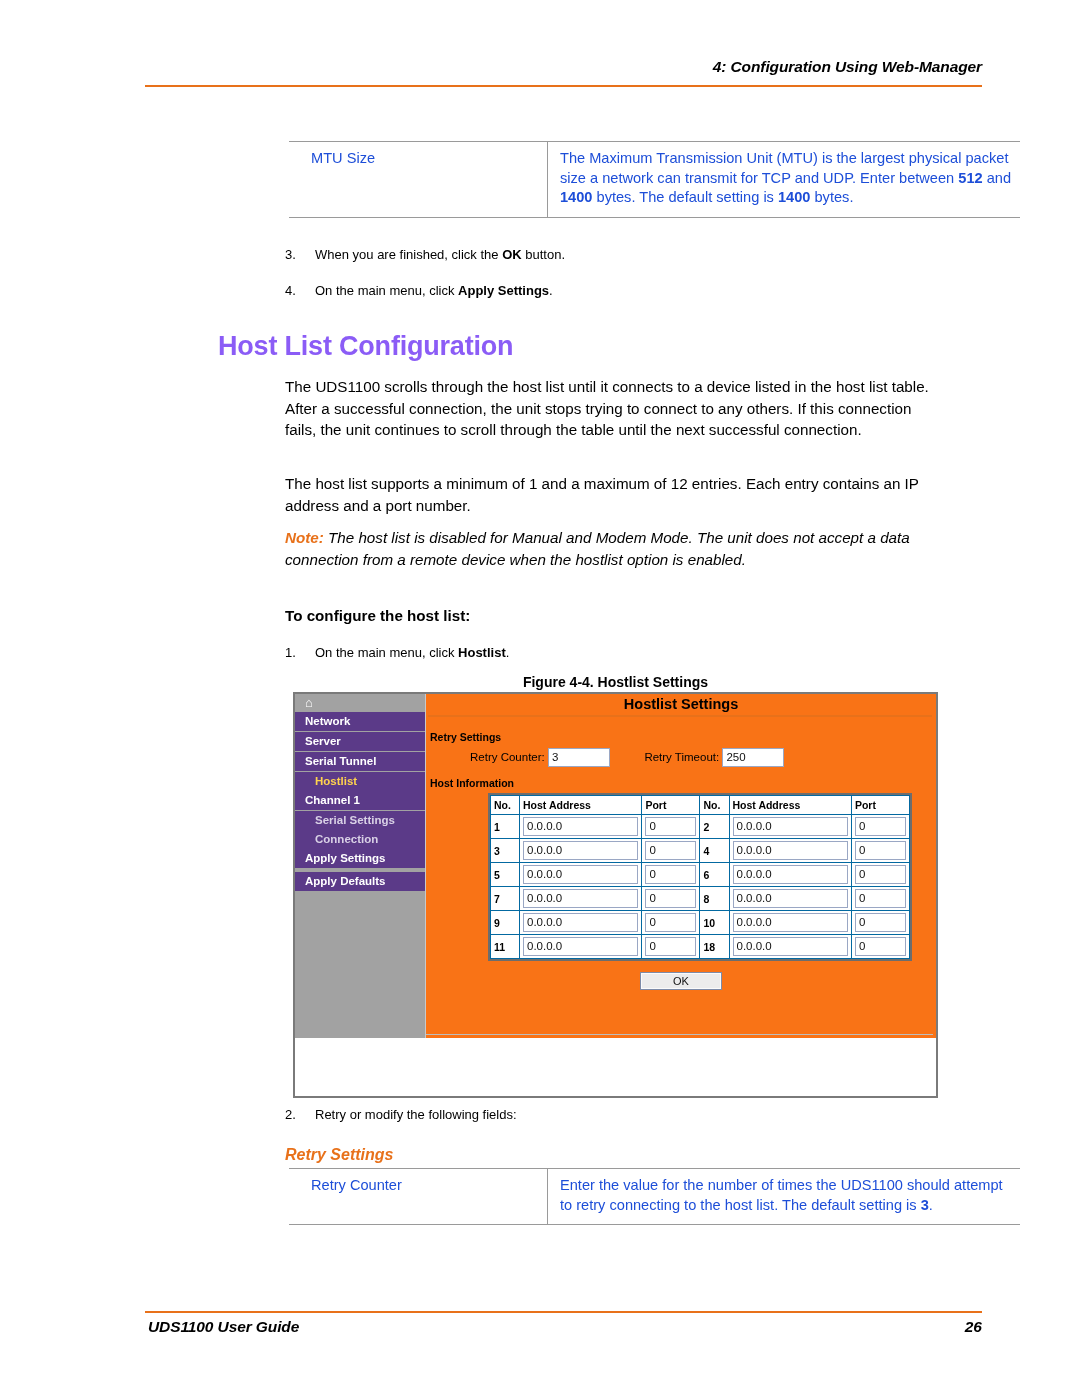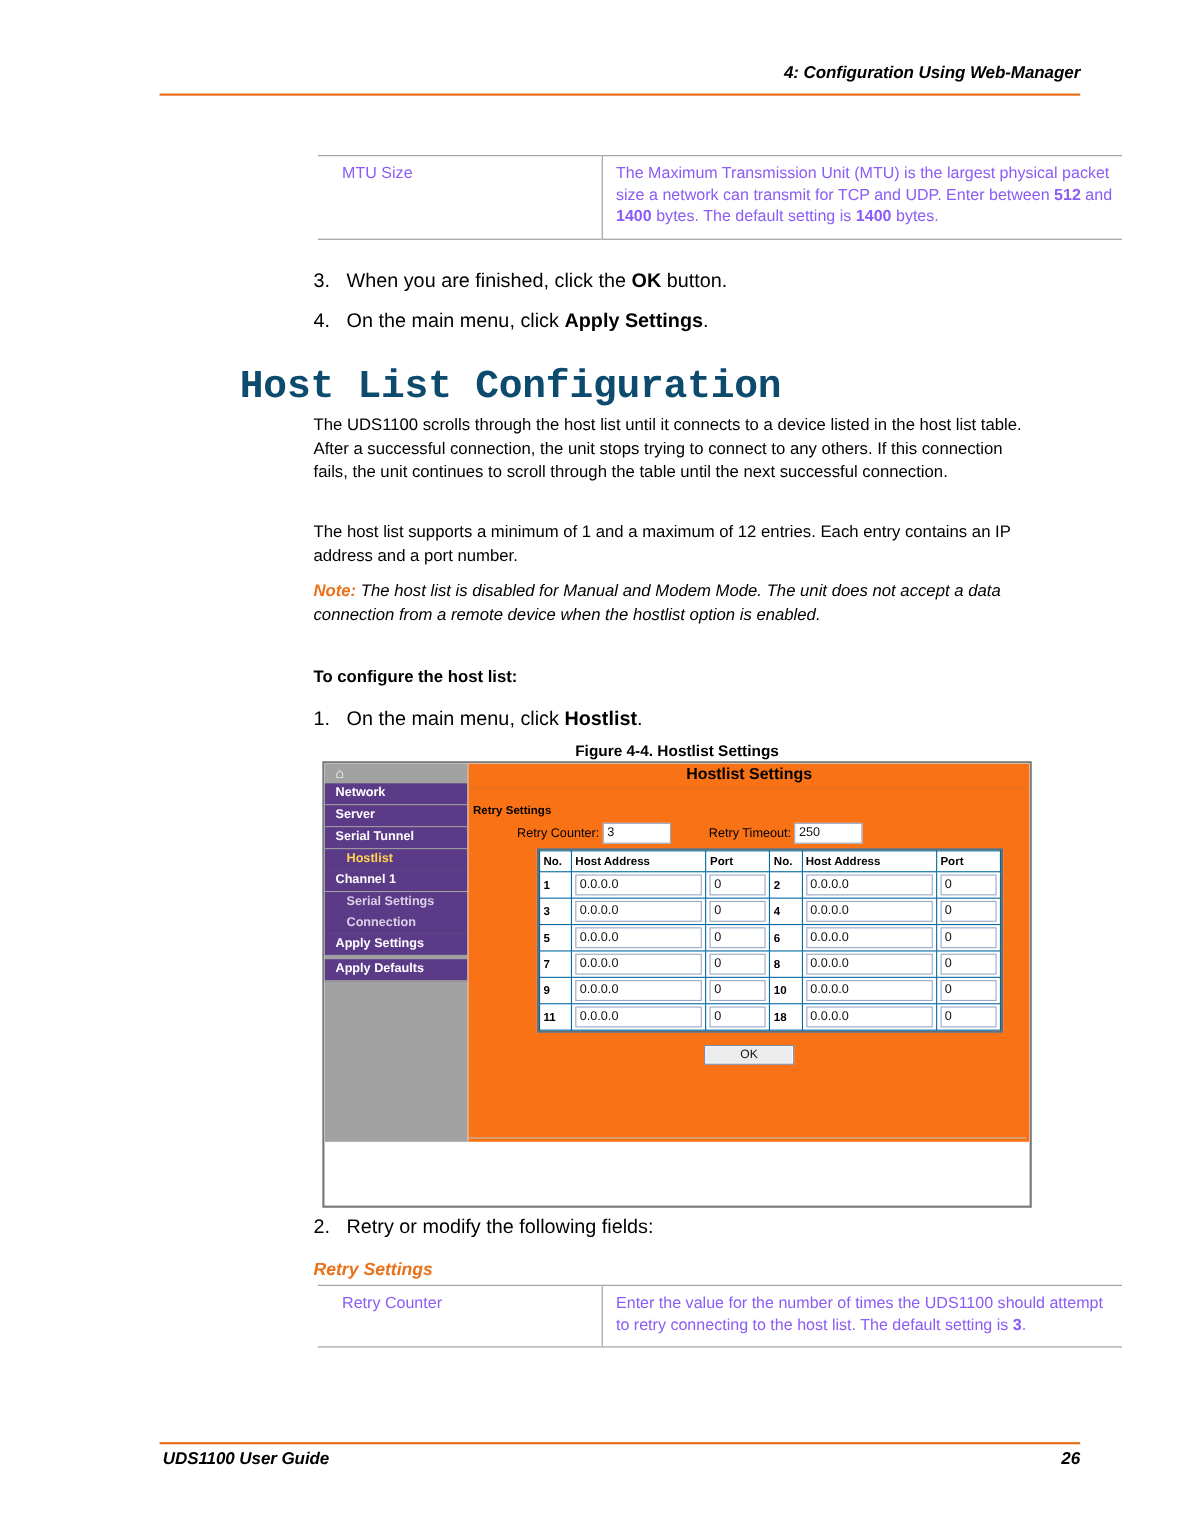--- a/index.html
+++ b/index.html
@@ -48,52 +48,51 @@
   .def-table {
     position: absolute;
     border-collapse: collapse;
     table-layout: fixed;
   }
   .def-table td {
     vertical-align: top;
     font-size: 14.6px;
     line-height: 19.6px;
     padding: 7px 8px 9px 8px;
-    color: #8b5cf6;
+    color: #1d4ed8;
   }
   .def-table .col-name { width: 228px; padding-left: 22px; }
   .def-table .col-desc { width: 452px; padding-left: 12px; border-left: 1px solid #9a9a9a; }
   .def-table tr.body-row { border-top: 1.4px solid #9a9a9a; border-bottom: 1.4px solid #9a9a9a; }
 
   #mtu-table { left: 289px; top: 141px; width: 684px; }
   #retry-table { left: 289px; top: 1168px; width: 684px; }
 
   
   .step {
     position: absolute;
-    font-size: 18px;
+    font-size: 13px;
     line-height: 20px;
     white-space: nowrap;
   }
   .step .num {
     display: inline-block;
     width: 30px;
   }
   .step b { font-weight: bold; }
 
   
   .h1-heading {
     position: absolute;
     left: 218px;
     top: 331px;
-    font-size: 36px;
-    font-weight: bold;
-    color: #0c4a6e;
+    font-size: 27px;
+    font-weight: bold;
+    color: #8b5cf6;
     letter-spacing: -0.2px;
-    font-family: Liberation Mono, monospace;
   }
 
   
   .para {
     position: absolute;
     left: 285px;
     width: 660px;
     font-size: 15.2px;
     line-height: 21.5px;
     color: #000;
@@ -417,20 +416,21 @@
       <div class="sect-label">Retry Settings</div>
 
       <div class="retry-row">
         <label>Retry Counter:</label>
         <span class="txtbox tb-retry">3</span>
         <span class="gap-mid"></span>
         <label>Retry Timeout:</label>
         <span class="txtbox tb-retry">250</span>
       </div>
 
+      <div class="sect-label" style="margin-top:10px;">Host Information</div>
 
       <div class="host-table-wrap">
         <table class="host-table">
           <thead>
             <tr>
               <th class="col-no">No.</th>
               <th class="col-host">Host Address</th>
               <th class="col-port">Port</th>
               <th class="col-no">No.</th>
               <th class="col-host">Host Address</th>

